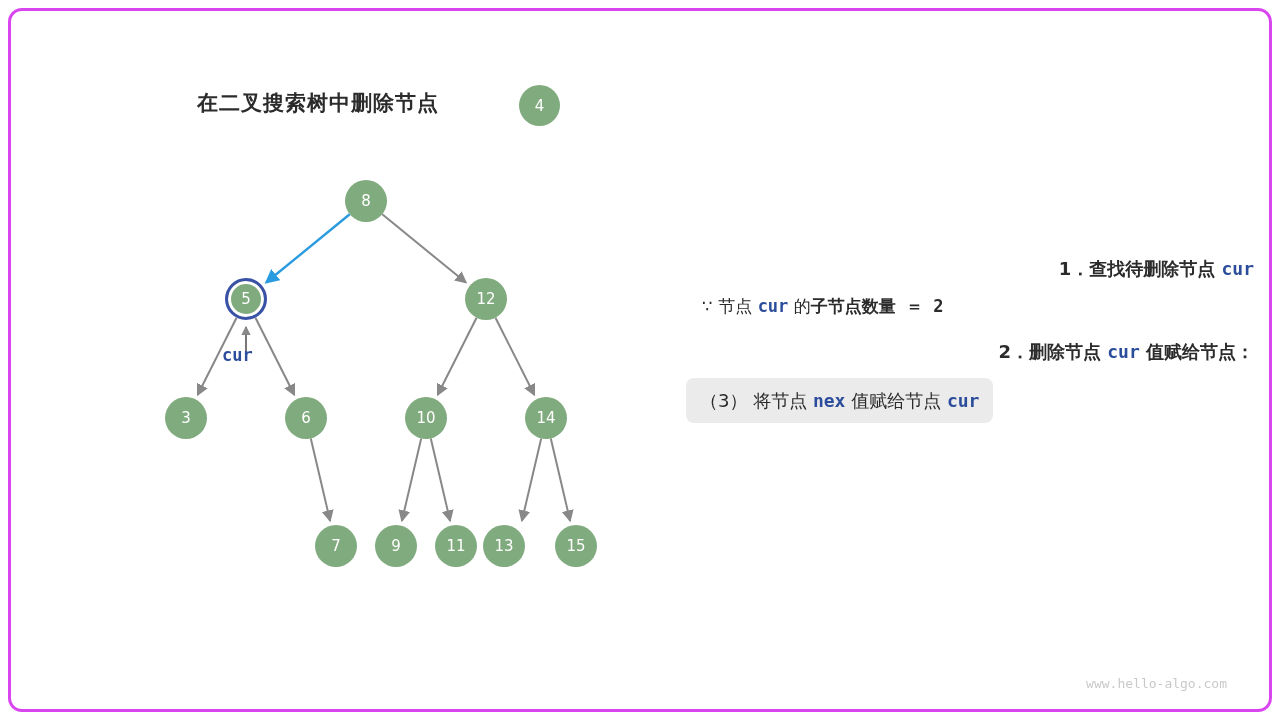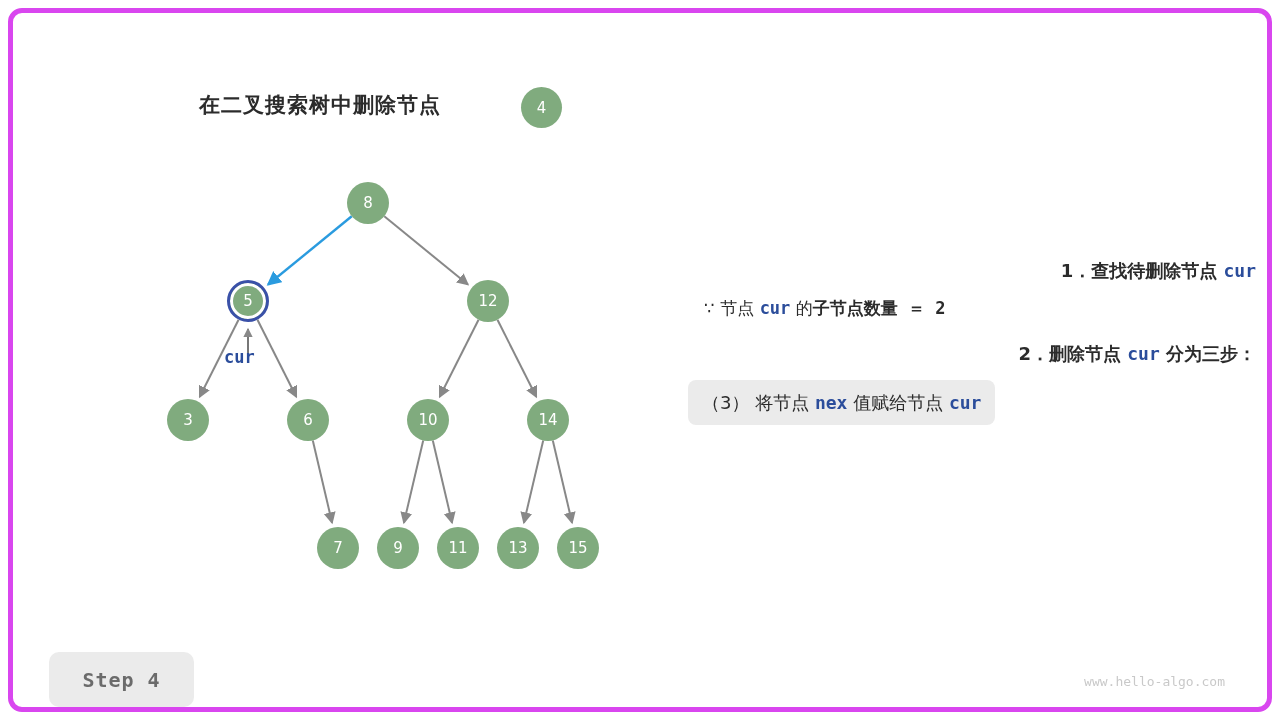--- a/index.html
+++ b/index.html
@@ -14,21 +14,21 @@
     position: relative;
     overflow: hidden;
   }
   #canvas {
     position: absolute;
     left: 8px;
     top: 8px;
     width: 1264px;
     height: 704px;
     background: #ffffff;
-    border: 5px solid #d946ef;
+    border: 3px solid #d946ef;
     border-radius: 14px;
     box-sizing: border-box;
   }
   .title {
     position: absolute;
     left: 186px;
     top: 78px;
     font-size: 21px;
     font-weight: bold;
     color: #2b2b2b;
@@ -191,36 +191,35 @@
       <div class="node" style="left: 355px; top: 190px;">8</div>
       <div class="node highlight" style="left: 235px; top: 288px;">5</div>
       <div class="node" style="left: 475px; top: 288px; text-align: right;">12</div>
       <div class="node" style="left: 175px; top: 407px;">3</div>
       <div class="node" style="left: 295px; top: 407px;">6</div>
       <div class="node" style="left: 415px; top: 407px;">10</div>
       <div class="node" style="left: 535px; top: 407px;">14</div>
       <div class="node" style="left: 325px; top: 535px;">7</div>
       <div class="node" style="left: 385px; top: 535px;">9</div>
       <div class="node" style="left: 445px; top: 535px;">11</div>
-      <div class="node" style="left: 505px; top: 535px;">13</div>
+      <div class="node" style="left: 493px; top: 535px;">13</div>
       <div class="node" style="left: 565px; top: 535px;">15</div>
     </div>
 
   <div class="cur-label">cur</div>
 
   <div class="steps">
     <div class="step-head">
       <span>1．查找待删除节点 </span><span class="kw">cur</span>
     </div>
     <div class="sub">
       <span>∵ 节点 </span><span class="kw">cur</span><span> 的</span><b>子节点数量</b><span class="mono"> ＝ </span><span class="mono">2</span>
     </div>
     <div class="step-head">
-      <span>2．删除节点 </span><span class="kw">cur</span><span> 分为三步：</span>
+      <span>2．删除节点 </span><span class="kw">cur</span><span> 值赋给节点：</span>
     </div>
     <div class="step-line">
       <span class="hl-box"><span>（3） 将节点 </span><span class="kw">nex</span><span> 值赋给节点 </span><span class="kw">cur</span></span>
     </div>
   </div>
 
-  <div class="step-badge">Step 4</div>
   <div class="watermark">www.hello-algo.com</div>
 </div>
 
 </body></html>

